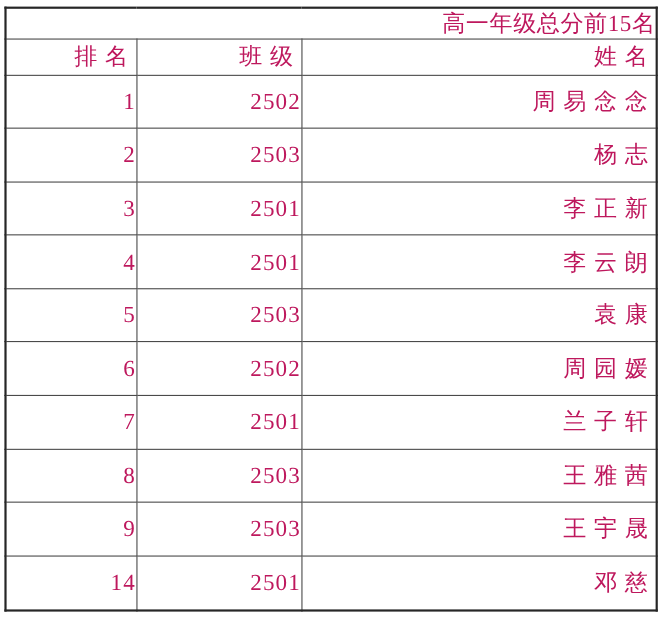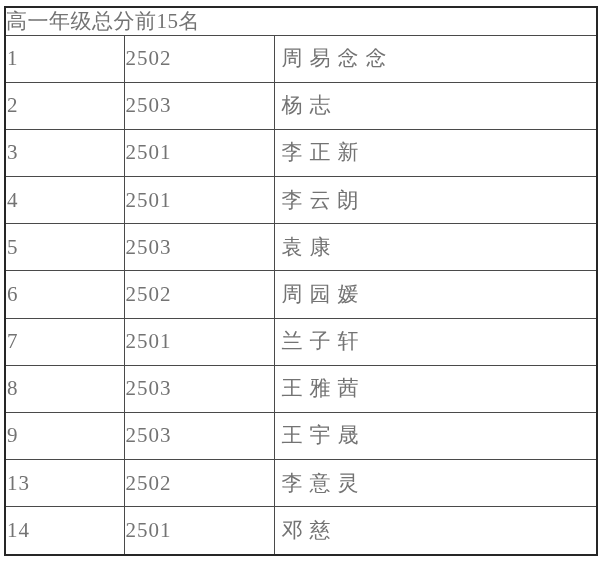--- a/index.html
+++ b/index.html
@@ -17,23 +17,23 @@
     width: 592px;
     height: 550px;
     border-collapse: collapse;
     table-layout: fixed;
     border: 2px solid #262626;
     background: #ffffff;
   }
   .score-table th,
   .score-table td {
     border: 1px solid #4a4a4a;
-    text-align: left;
+    text-align: right;
     vertical-align: middle;
-    color: #737373;
+    color: #be185d;
     font-size: 21px;
     font-weight: normal;
     line-height: 1;
     overflow: hidden;
     white-space: nowrap;
   }
   .title-row { height: 28px; }
   .title-cell {
     font-weight: bold;
     font-size: 22px;
@@ -57,20 +57,25 @@
 
 <table class="score-table">
   <colgroup>
     <col style="width:119px">
     <col style="width:150px">
     <col style="width:323px">
   </colgroup>
   <thead>
     <tr class="title-row">
       <th colspan="3" class="title-cell">高一年级总分前15名</th>
+    </tr>
+    <tr class="header-row">
+      <th class="zh">排名</th>
+      <th class="zh">班级</th>
+      <th class="zh">姓名</th>
     </tr>
   </thead>
   <tbody>
       <tr>
         <td class="num">1</td>
         <td class="num">2502</td>
         <td class="zh">周易念念</td>
       </tr>
       <tr>
         <td class="num">2</td>
@@ -106,23 +111,18 @@
         <td class="num">8</td>
         <td class="num">2503</td>
         <td class="zh">王雅茜</td>
       </tr>
       <tr>
         <td class="num">9</td>
         <td class="num">2503</td>
         <td class="zh">王宇晟</td>
       </tr>
       <tr>
-        <td class="num">13</td>
-        <td class="num">2502</td>
-        <td class="zh">李意灵</td>
-      </tr>
-      <tr>
         <td class="num">14</td>
         <td class="num">2501</td>
         <td class="zh">邓慈</td>
       </tr>
     </tbody>
 </table>
 
 </body></html>

